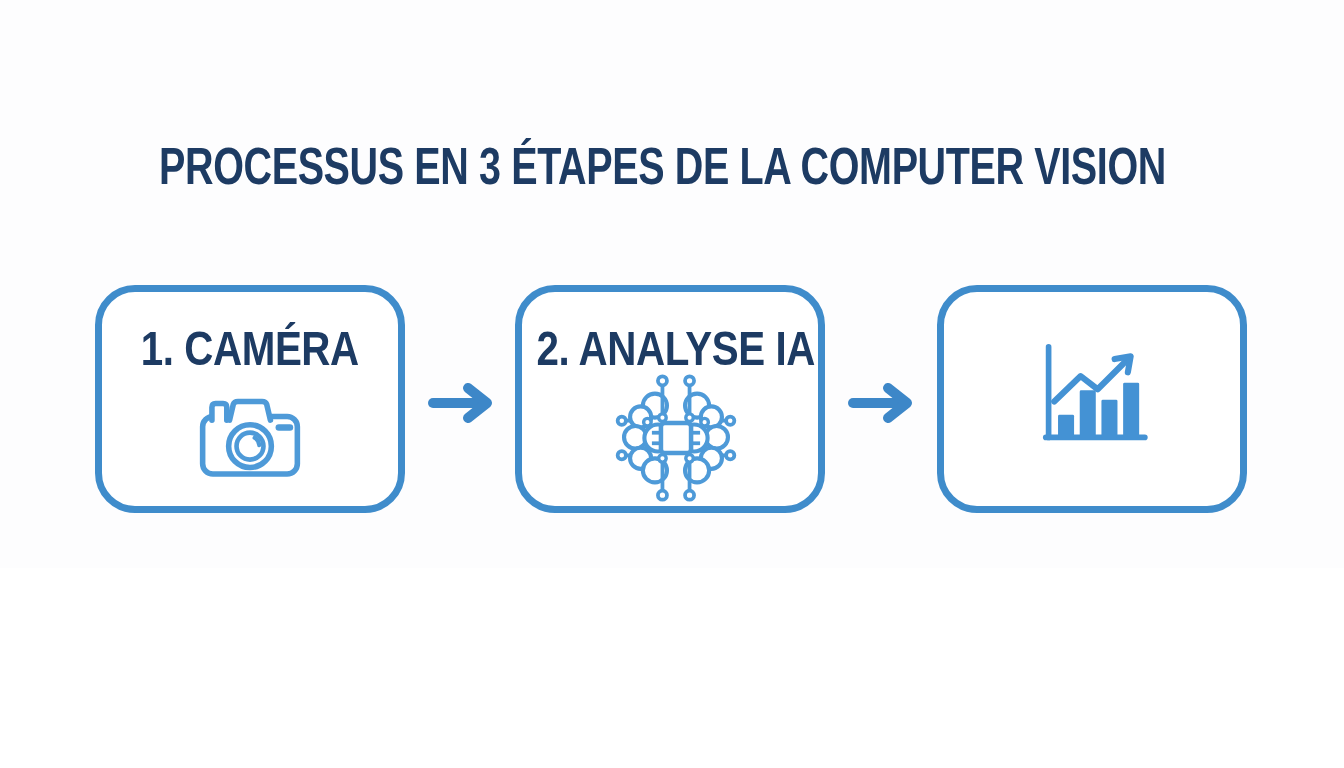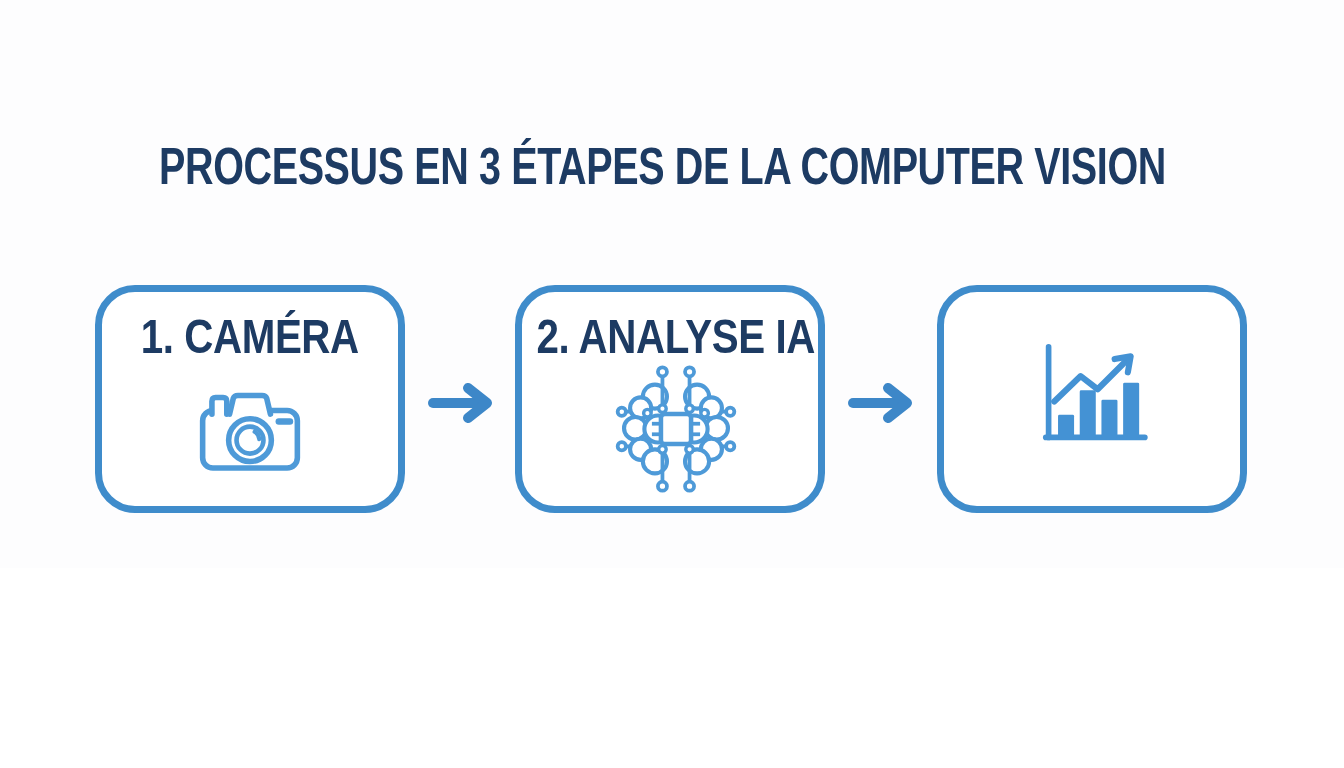--- a/index.html
+++ b/index.html
@@ -38,21 +38,21 @@
     border: 7px solid #3f8ccb;
     border-radius: 40px;
     display: flex;
     flex-direction: column;
     align-items: center;
   }
   .step-box.box-1 { left: 95px; }
   .step-box.box-2 { left: 515px; padding-left: 12px; }
   .step-box.box-3 { left: 937px; }
   .step-label {
-    margin-top: 20px;
+    margin-top: 32px;
     white-space: nowrap;
     text-align: right;
   }
   .step-label span {
     display: inline-block;
     font-size: 48px;
     font-weight: 700;
     color: #1d3b63;
     letter-spacing: -0.5px;
     transform: scaleX(0.84);

